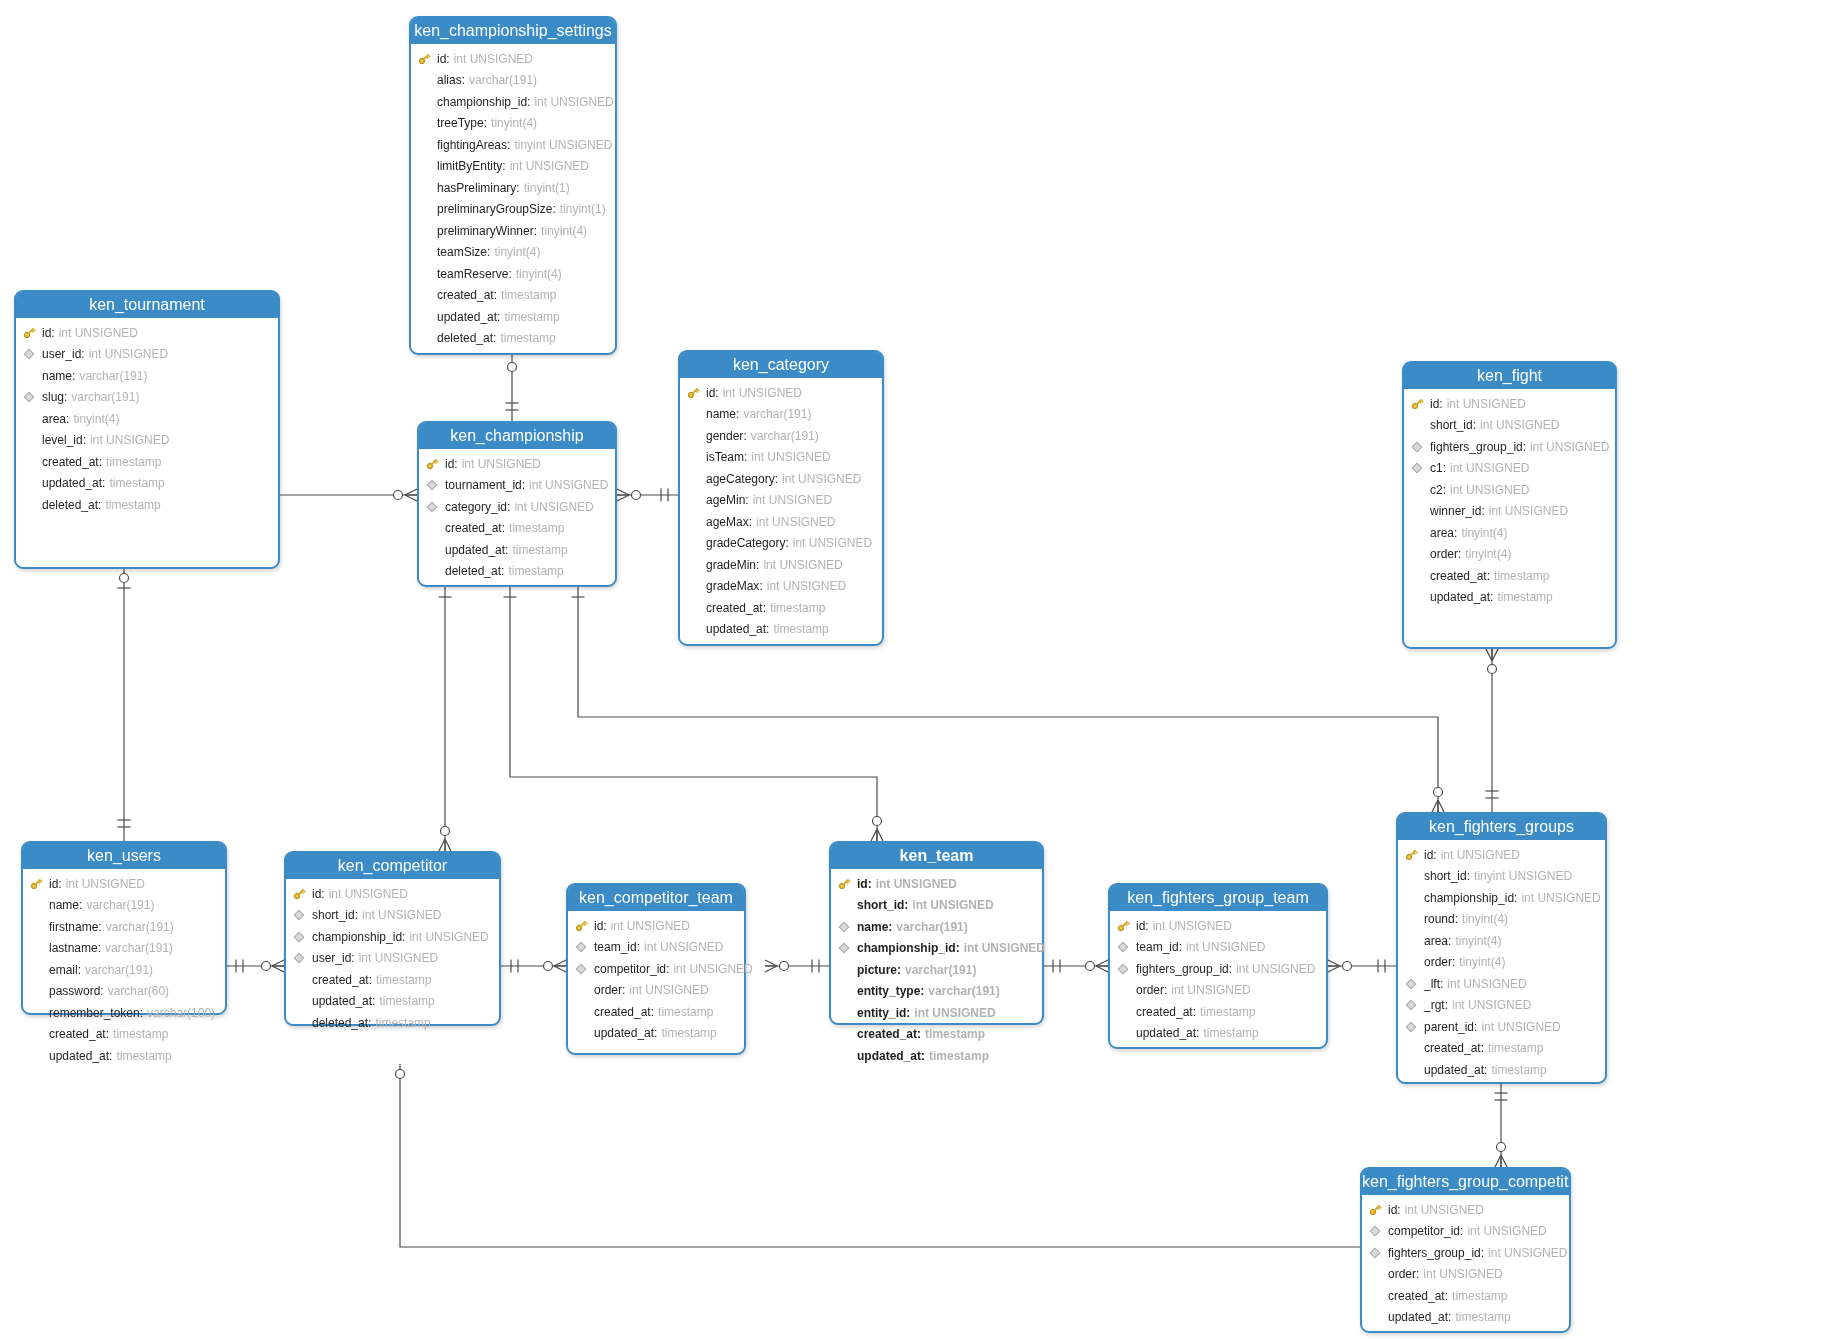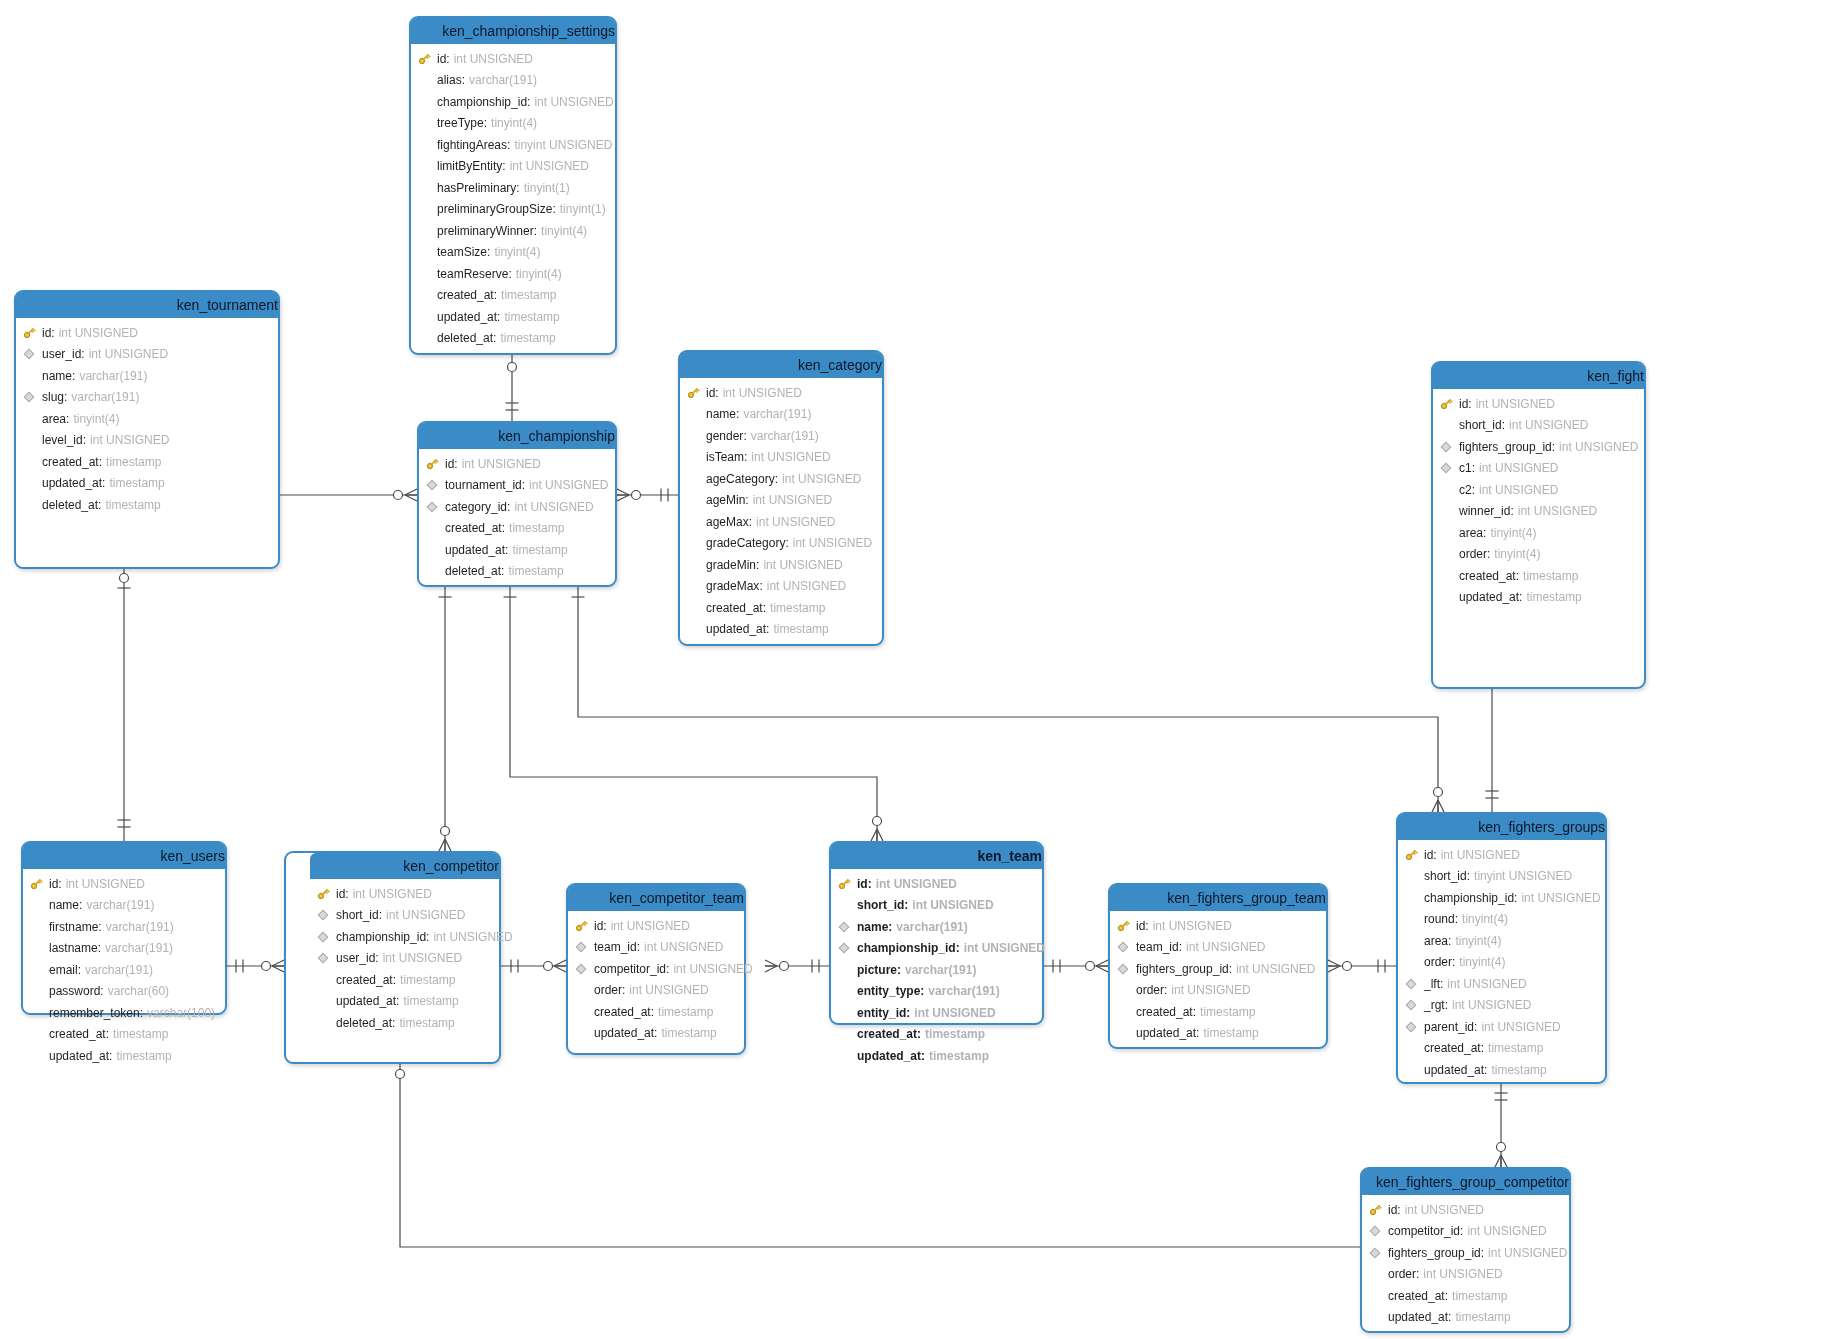--- a/index.html
+++ b/index.html
@@ -18,24 +18,24 @@
     border-radius:9px;
     background:#ffffff;
     box-shadow:1px 2px 4px rgba(0,0,0,0.18);
     z-index:2;
   }
   .panel .titlebar{
     box-sizing:border-box;
     height:26px;
     background:#3a8bc6;
     border-radius:6px 6px 0 0;
-    color:#0f172a;
-    font-size:14px;
+    color:#ffffff;
+    font-size:16px;
     line-height:26px;
-    text-align:right;
+    text-align:center;
     white-space:nowrap;
     overflow:hidden;
   }
   .panel .body{padding:4px 0 2px 0;}
   .frow{
     height:21.5px;
     display:flex;
     align-items:center;
     white-space:nowrap;
     font-size:12px;
@@ -453,21 +453,21 @@
           <span class="fname">created_at</span>
           <span class="ftype">timestamp</span>
         </div>
         <div class="frow">
           <span class="icn"></span>
           <span class="fname">updated_at</span>
           <span class="ftype">timestamp</span>
         </div>
       </div>
     </div>
-    <div class="panel" style="left: 1431px; top: 361px; width: 215px; height: 328px;">
+    <div class="panel" style="left: 1402px; top: 361px; width: 215px; height: 288px;">
       <div class="titlebar">ken_fight</div>
       <div class="body">
         <div class="frow">
           <span class="icn">
             <svg width="15" height="15" viewBox="0 0 16 16">
               <g transform="rotate(-45 8 8)">
                 <circle cx="4.2" cy="8" r="2.6" fill="#f5c63b" stroke="#b8901c" stroke-width="1.2"></circle>
                 <line x1="6.8" y1="8" x2="14" y2="8" stroke="#d7a926" stroke-width="2"></line>
                 <line x1="11" y1="8" x2="11" y2="11" stroke="#d7a926" stroke-width="1.6"></line>
                 <line x1="13.4" y1="8" x2="13.4" y2="11.5" stroke="#d7a926" stroke-width="1.6"></line>
@@ -584,21 +584,21 @@
           <span class="fname">created_at</span>
           <span class="ftype">timestamp</span>
         </div>
         <div class="frow">
           <span class="icn"></span>
           <span class="fname">updated_at</span>
           <span class="ftype">timestamp</span>
         </div>
       </div>
     </div>
-    <div class="panel" style="left: 284px; top: 851px; width: 217px; height: 213px; padding-left: 24px;">
+    <div class="panel" style="left: 284px; top: 851px; width: 217px; height: 175px;">
       <div class="titlebar">ken_competitor</div>
       <div class="body">
         <div class="frow">
           <span class="icn">
             <svg width="15" height="15" viewBox="0 0 16 16">
               <g transform="rotate(-45 8 8)">
                 <circle cx="4.2" cy="8" r="2.6" fill="#f5c63b" stroke="#b8901c" stroke-width="1.2"></circle>
                 <line x1="6.8" y1="8" x2="14" y2="8" stroke="#d7a926" stroke-width="2"></line>
                 <line x1="11" y1="8" x2="11" y2="11" stroke="#d7a926" stroke-width="1.6"></line>
                 <line x1="13.4" y1="8" x2="13.4" y2="11.5" stroke="#d7a926" stroke-width="1.6"></line>

